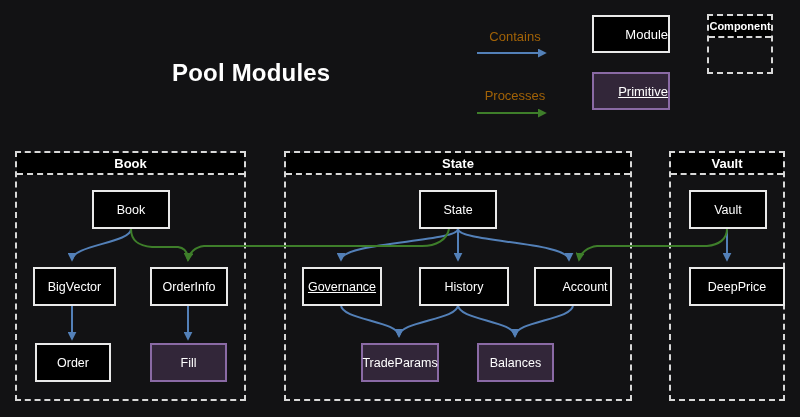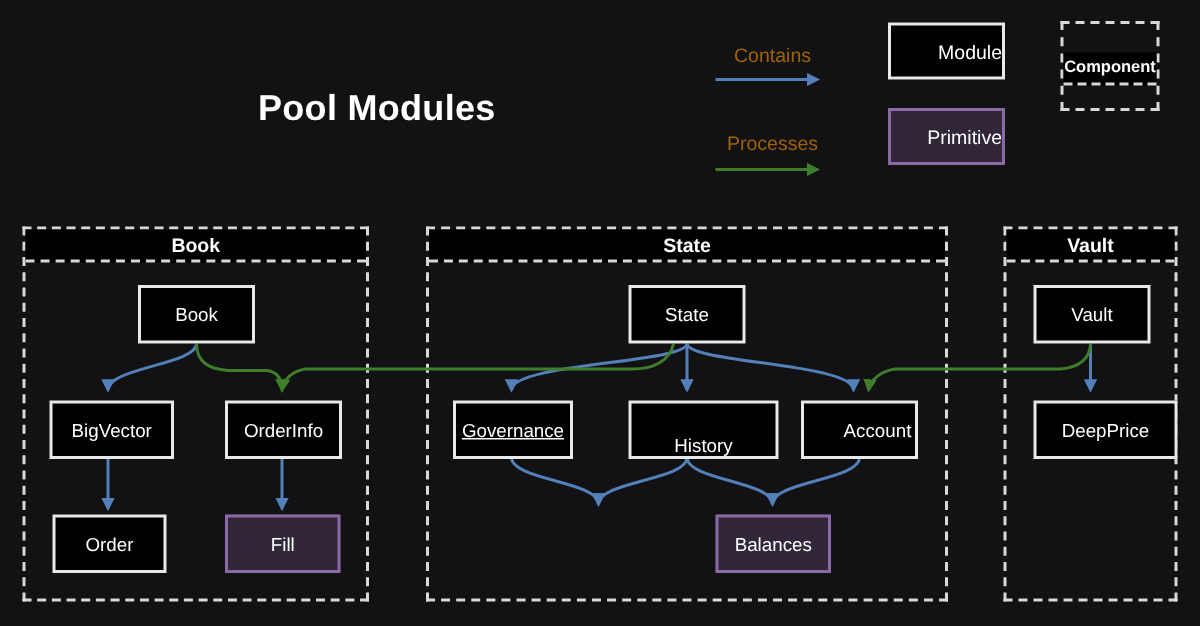--- a/index.html
+++ b/index.html
@@ -22,21 +22,21 @@
     font-size:13px;background:#000;border:2px solid #e9e9e9;
   }
   .sample-box.primitive{background:#322639;border-color:#8a6aa5;}
   .component-box{
     position:absolute;left:707px;top:14px;width:66px;height:60px;
     box-sizing:border-box;border:2px dashed #d8d8d8;background:transparent;
   }
   .component-header{
     background:#000;border-bottom:2px dashed #d8d8d8;
     height:20px;display:flex;align-items:center;justify-content:center;
-    font-size:11px;font-weight:bold;white-space:nowrap;overflow:visible;margin-top:19px;
+    font-size:11px;font-weight:bold;white-space:nowrap;overflow:visible;
   }
   .group{
     position:absolute;box-sizing:border-box;
     border:2px dashed #d8d8d8;z-index:1;background:transparent;
   }
   .group-header{
     background:#000;border-bottom:2px dashed #d8d8d8;
     height:20px;display:flex;align-items:center;justify-content:center;
     font-size:13px;font-weight:bold;
   }
@@ -55,21 +55,21 @@
 <div class="stage">
 
   <h1 class="title">Pool Modules</h1>
 
   <div class="legend-label" style="left:477px;top:29px;">Contains</div>
   <div class="legend-label" style="left:477px;top:88px;">Processes</div>
 
   <div class="sample-box" style="left:592px;top:15px;">
     <span>Module</span>
   </div>
-  <div class="sample-box primitive" style="left:592px;top:72px;">
+  <div class="sample-box primitive" style="left:592px;top:72px;text-decoration:underline;">
     <span>Primitive</span>
   </div>
   <div class="component-box">
     <div class="component-header">Component</div>
   </div>
 
   <div class="group" style="left:15px;top:151px;width:231px;height:250px;">
     <div class="group-header">Book</div>
   </div>
   <div class="group" style="left:284px;top:151px;width:348px;height:250px;">
@@ -128,25 +128,28 @@
   <div class="node primitive" style="left:150px;top:343px;width:77px;">
     <span>Fill</span>
   </div>
 
   <div class="node" style="left:419px;top:190px;width:78px;">
     <span>State</span>
   </div>
   <div class="node" style="left:302px;top:267px;width:80px;text-decoration:underline;">
     <span>Governance</span>
   </div>
-  <div class="node" style="left:419px;top:267px;width:100px;align-items:flex-end;">
+  <div class="node" style="left:419px;top:267px;width:90px;">
     <span>History</span>
   </div>
   <div class="node" style="left:534px;top:267px;width:78px;padding-left:24px;">
     <span>Account</span>
+  </div>
+  <div class="node primitive" style="left:361px;top:343px;width:78px;">
+    <span>TradeParams</span>
   </div>
   <div class="node primitive" style="left:477px;top:343px;width:77px;">
     <span>Balances</span>
   </div>
 
   <div class="node" style="left:689px;top:190px;width:78px;">
     <span>Vault</span>
   </div>
   <div class="node" style="left:689px;top:267px;width:96px;">
     <span>DeepPrice</span>

